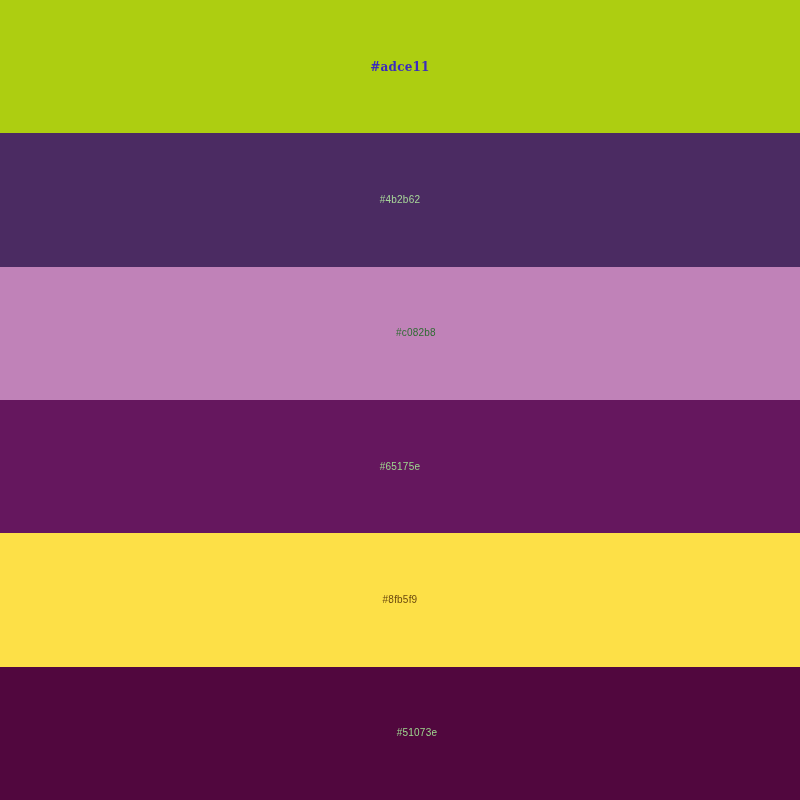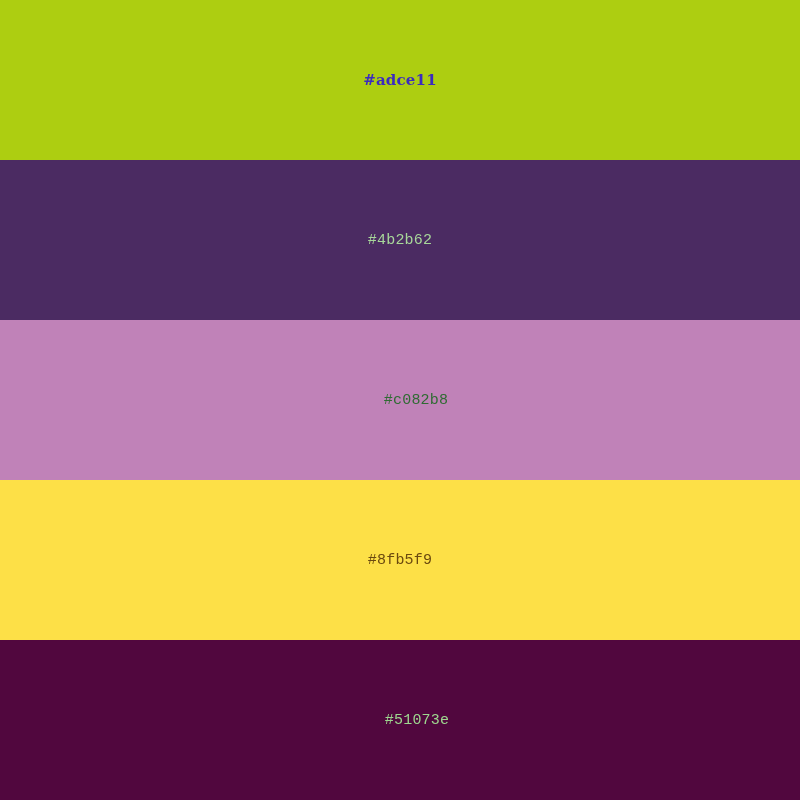--- a/index.html
+++ b/index.html
@@ -22,45 +22,48 @@
   .swatch-band {
     flex: 1 1 0;
     width: 100%;
     display: flex;
     align-items: center;
     justify-content: center;
     position: relative;
   }
 
   .swatch-label {
-    font-size: 15px;
+    font-size: 10px;
     line-height: 1;
     letter-spacing: 0.2px;
     white-space: pre;
-    font-family: Liberation Mono, monospace;
+    font-family: Liberation Sans, sans-serif;
   }
 
   .swatch-band.serif .swatch-label {
     font-family: "DejaVu Serif", serif;
     font-weight: 700;
-    font-size: 15px;
+    font-size: 12px;
   }
 </style>
 </head>
 <body>
 
 <div id="swatch-stack">
     <div class="swatch-band serif" style="background-color: rgb(173, 206, 17);">
       <span class="swatch-label" style="color: rgb(59, 43, 191);">#adce11</span>
     </div>
     <div class="swatch-band" style="background-color: rgb(75, 43, 98);">
       <span class="swatch-label" style="color: rgb(168, 215, 154);">#4b2b62</span>
     </div>
     <div class="swatch-band" style="background-color: rgb(192, 130, 184);">
       <span class="swatch-label" style="color: rgb(47, 107, 51); margin-left: 32px;">#c082b8</span>
     </div>
+    <div class="swatch-band" style="background-color: rgb(101, 23, 94);">
+      <span class="swatch-label" style="color: rgb(158, 215, 143);">#65175e</span>
+    </div>
     <div class="swatch-band" style="background-color: #fde047;">
       <span class="swatch-label" style="color: rgb(107, 74, 15);">#8fb5f9</span>
     </div>
     <div class="swatch-band" style="background-color: rgb(81, 7, 62); padding-left: 17px;">
       <span class="swatch-label" style="color: rgb(158, 215, 143);">#51073e</span>
     </div>
   </div>
 
 </body></html>

